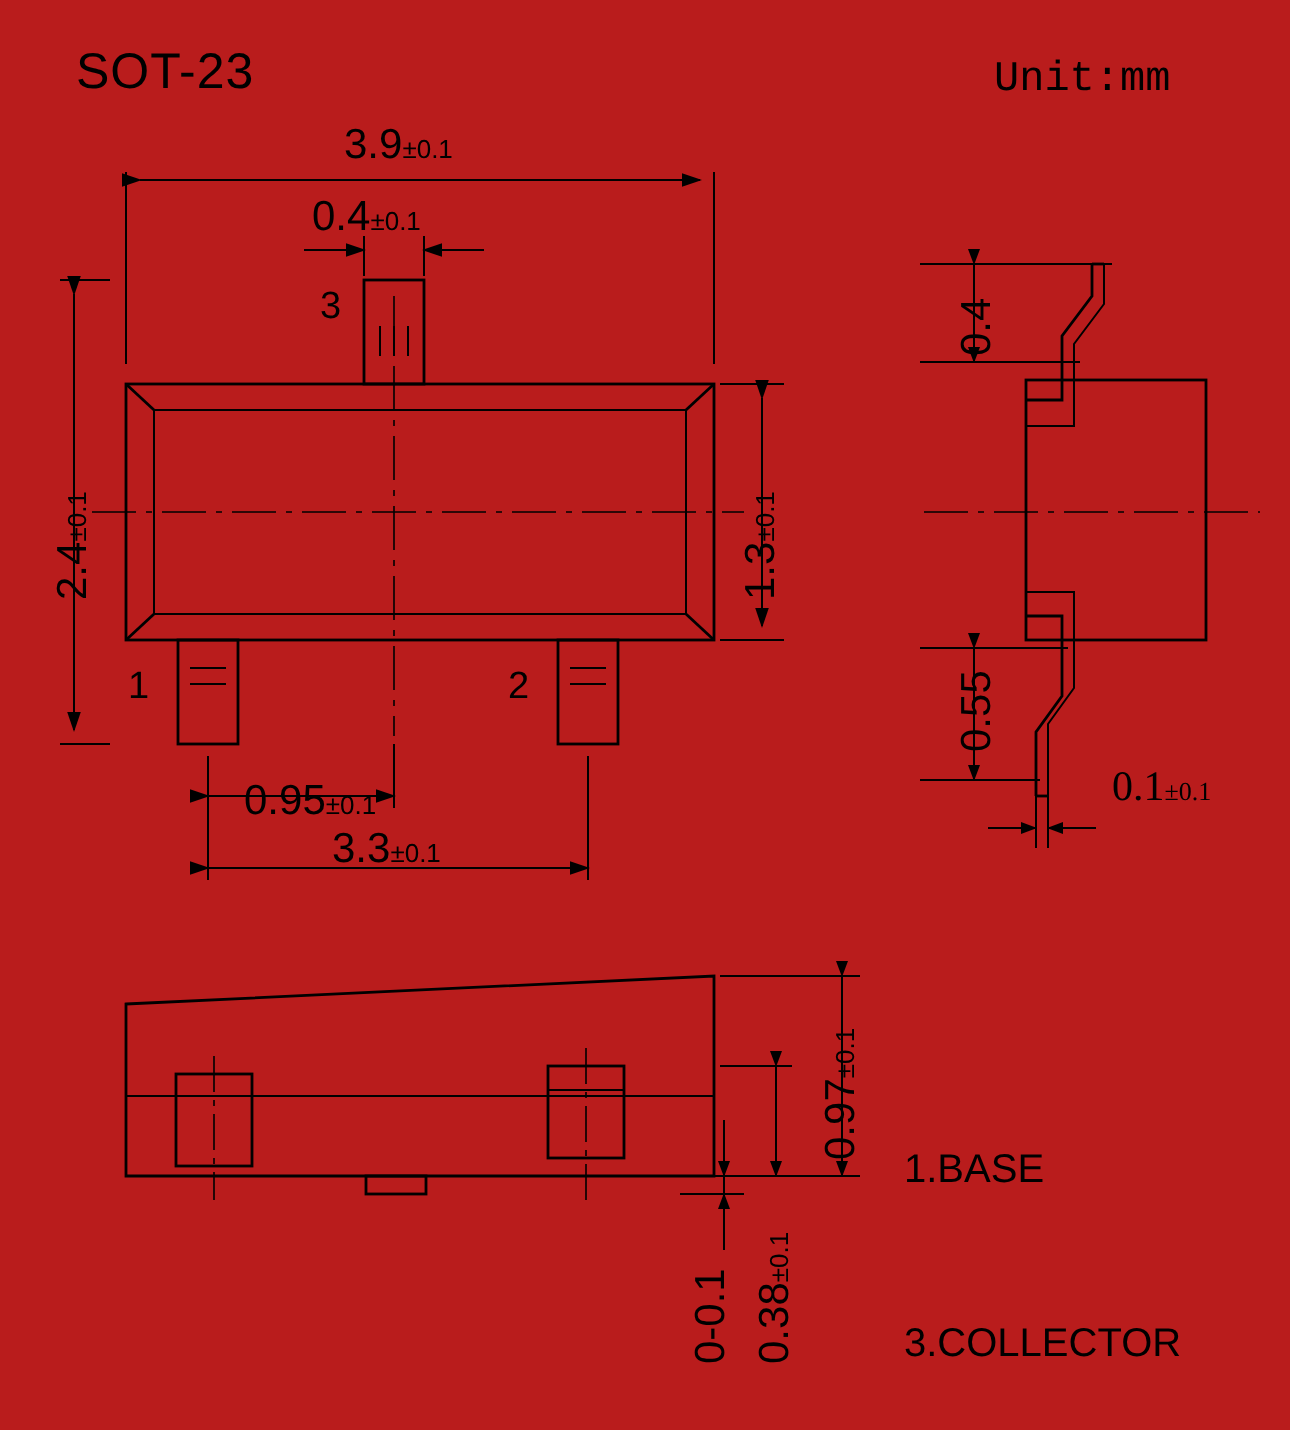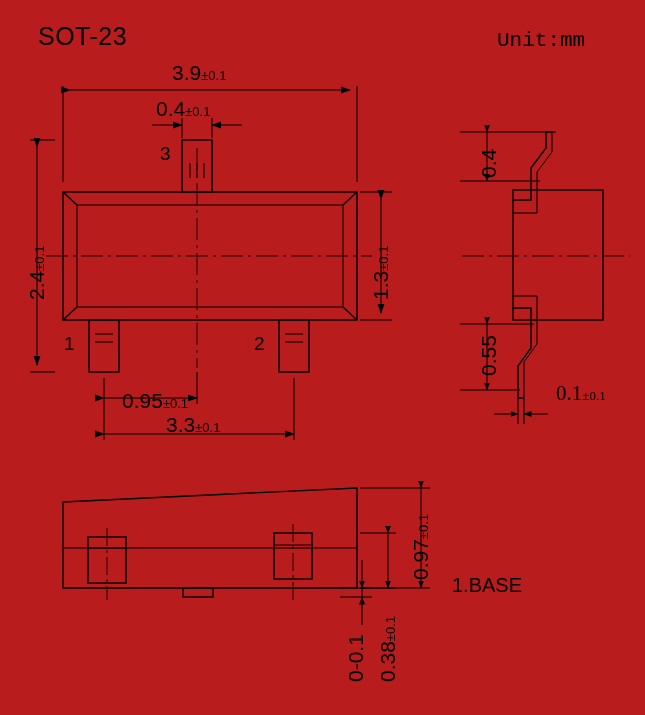--- a/index.html
+++ b/index.html
@@ -203,14 +203,15 @@
 
   <div class="lbl dim rot-90" style="left:478px; top:178px;"><span>0.4</span><span class="tol"></span></div>
   <div class="lbl dim rot-90" style="left:478px; top:376px;"><span>0.55</span><span class="tol"></span></div>
   <div class="lbl dim" style="left:556px; top:383px;font-family:Liberation Serif, serif;"><span>0.1</span><span class="tol">±0.1</span></div>
 
   <div class="lbl dim rot-90" style="left:410px; top:580px;"><span>0.97</span><span class="tol">±0.1</span></div>
   <div class="lbl dim rot-90" style="left:377px; top:682px;"><span>0.38</span><span class="tol">±0.1</span></div>
   <div class="lbl dim rot-90" style="left:345px; top:682px;"><span>0-0.1</span><span class="tol"></span></div>
 
   <div class="lbl legend" style="left:452px; top:575px;">1.BASE</div>
+  <div class="lbl legend" style="left:452px; top:662px;">3.COLLECTOR</div>
 
 </div>
 
 </body></html>

